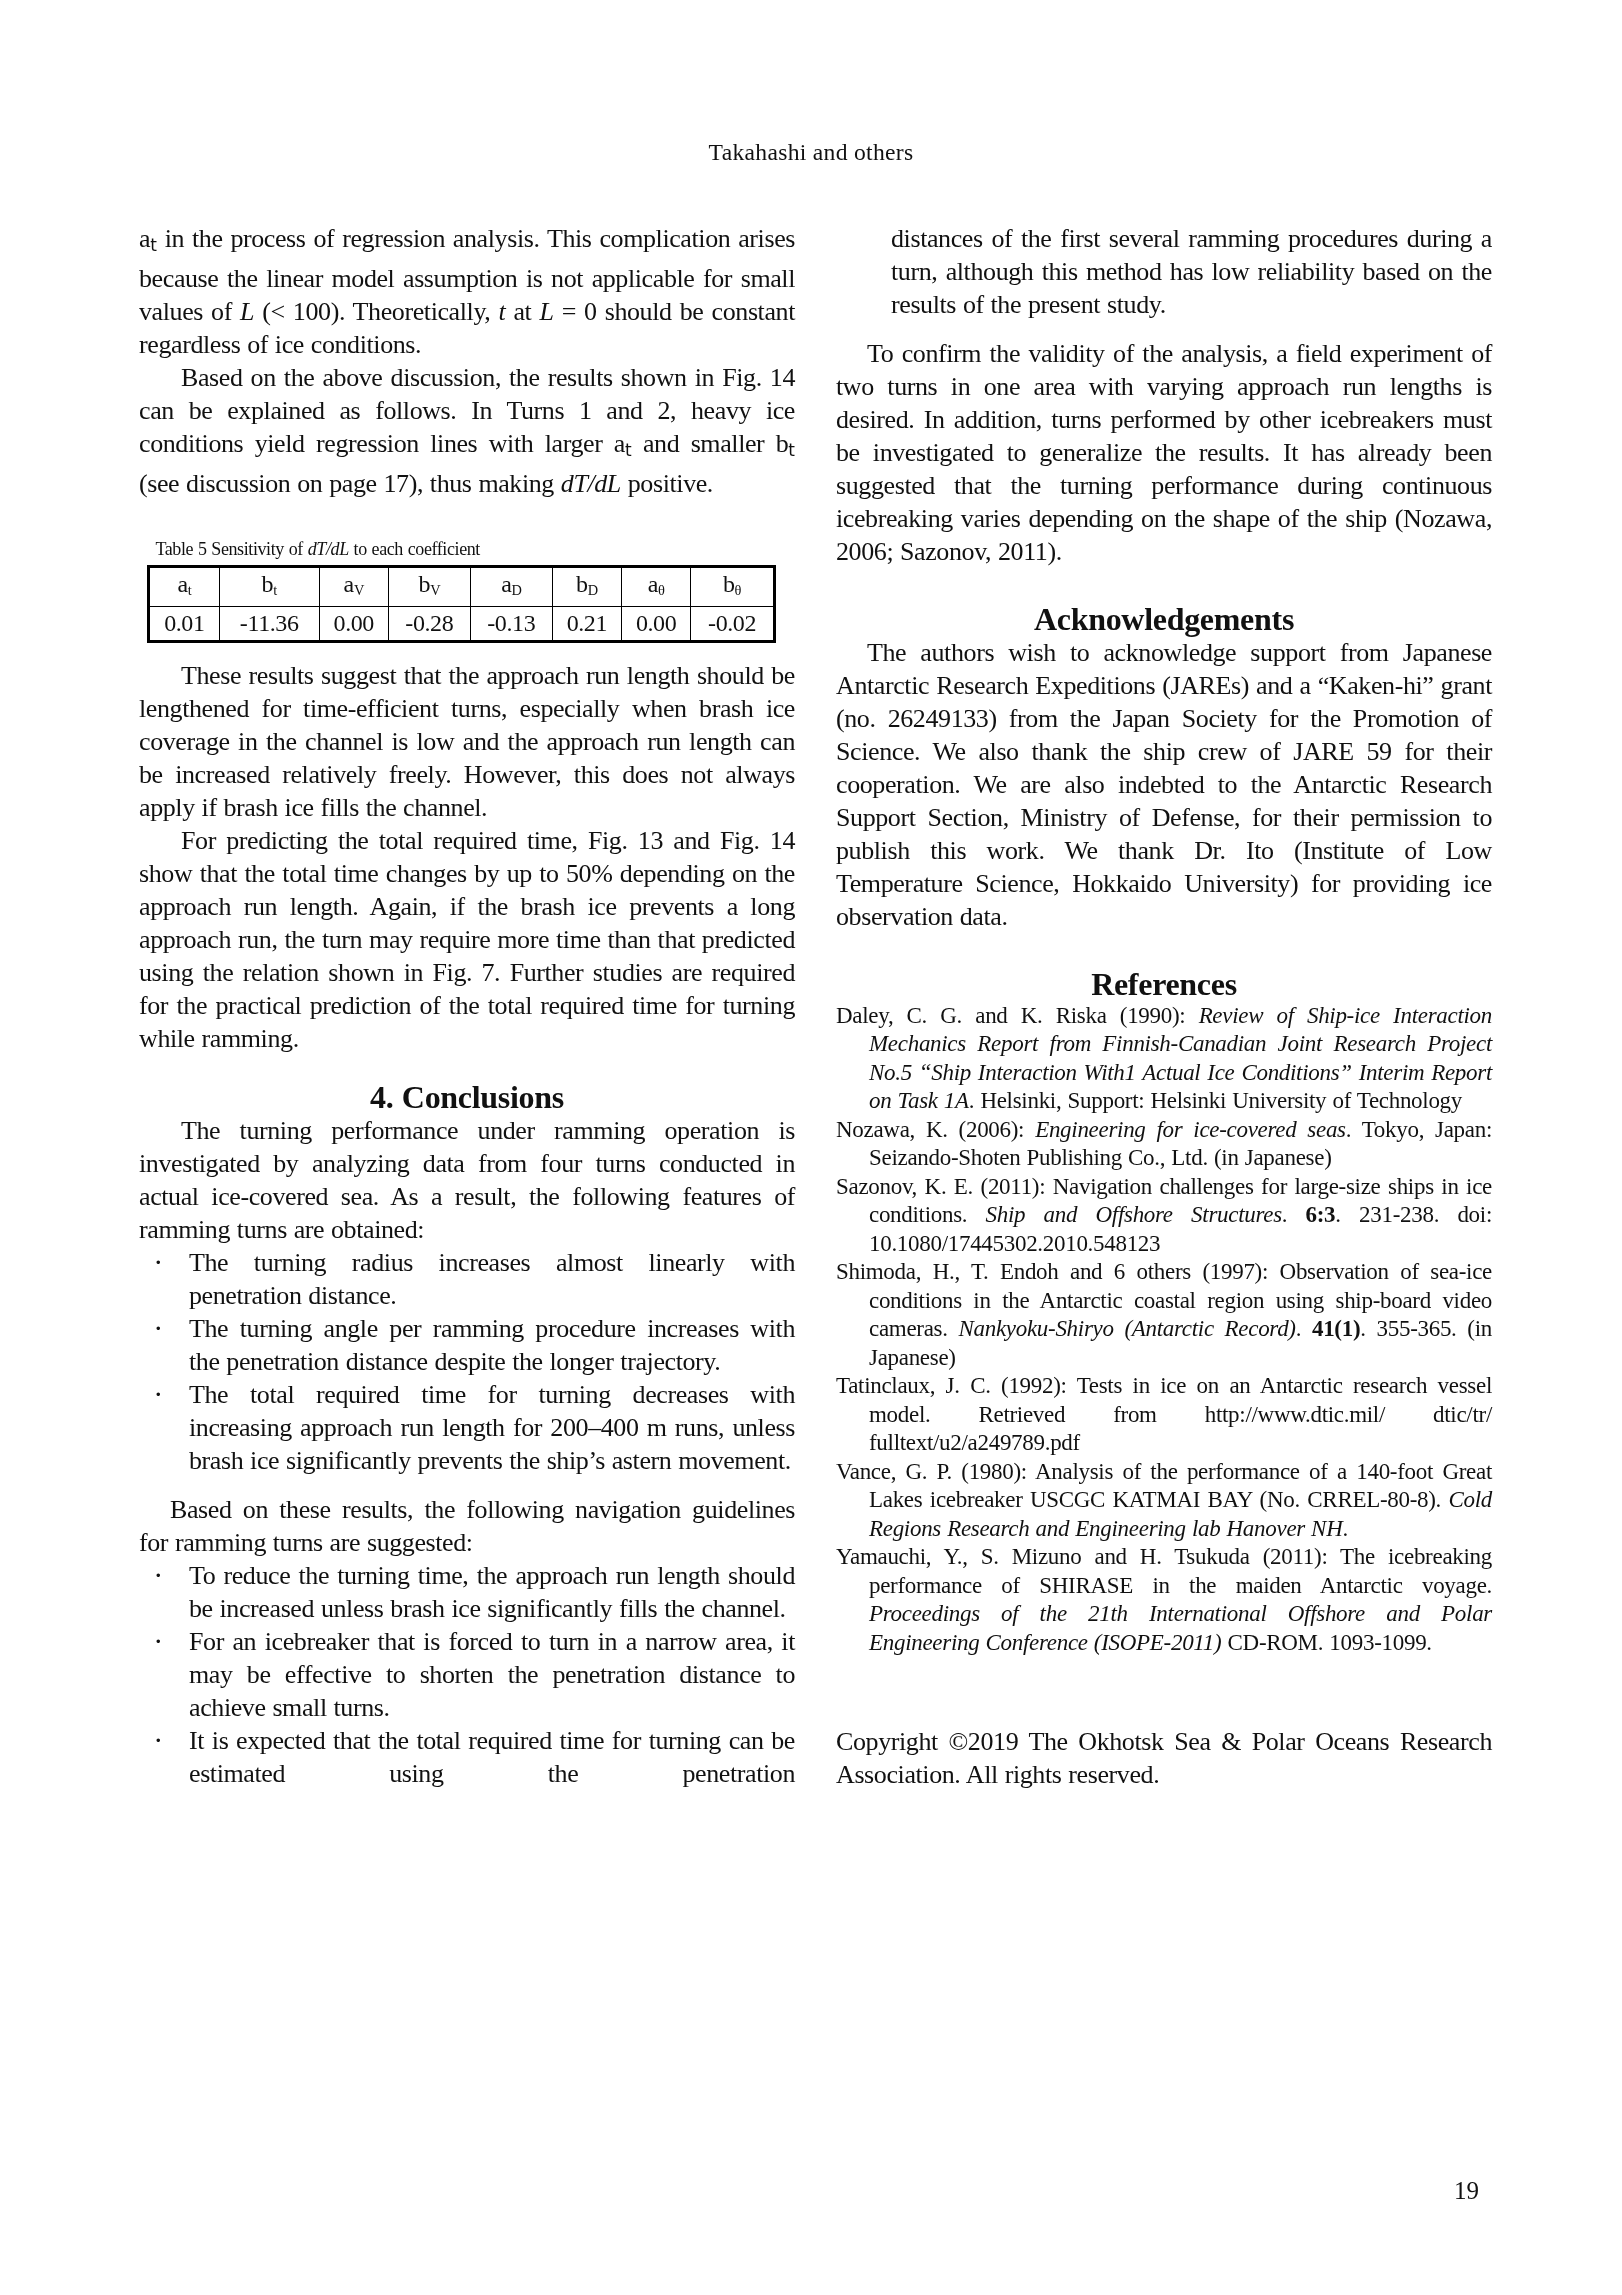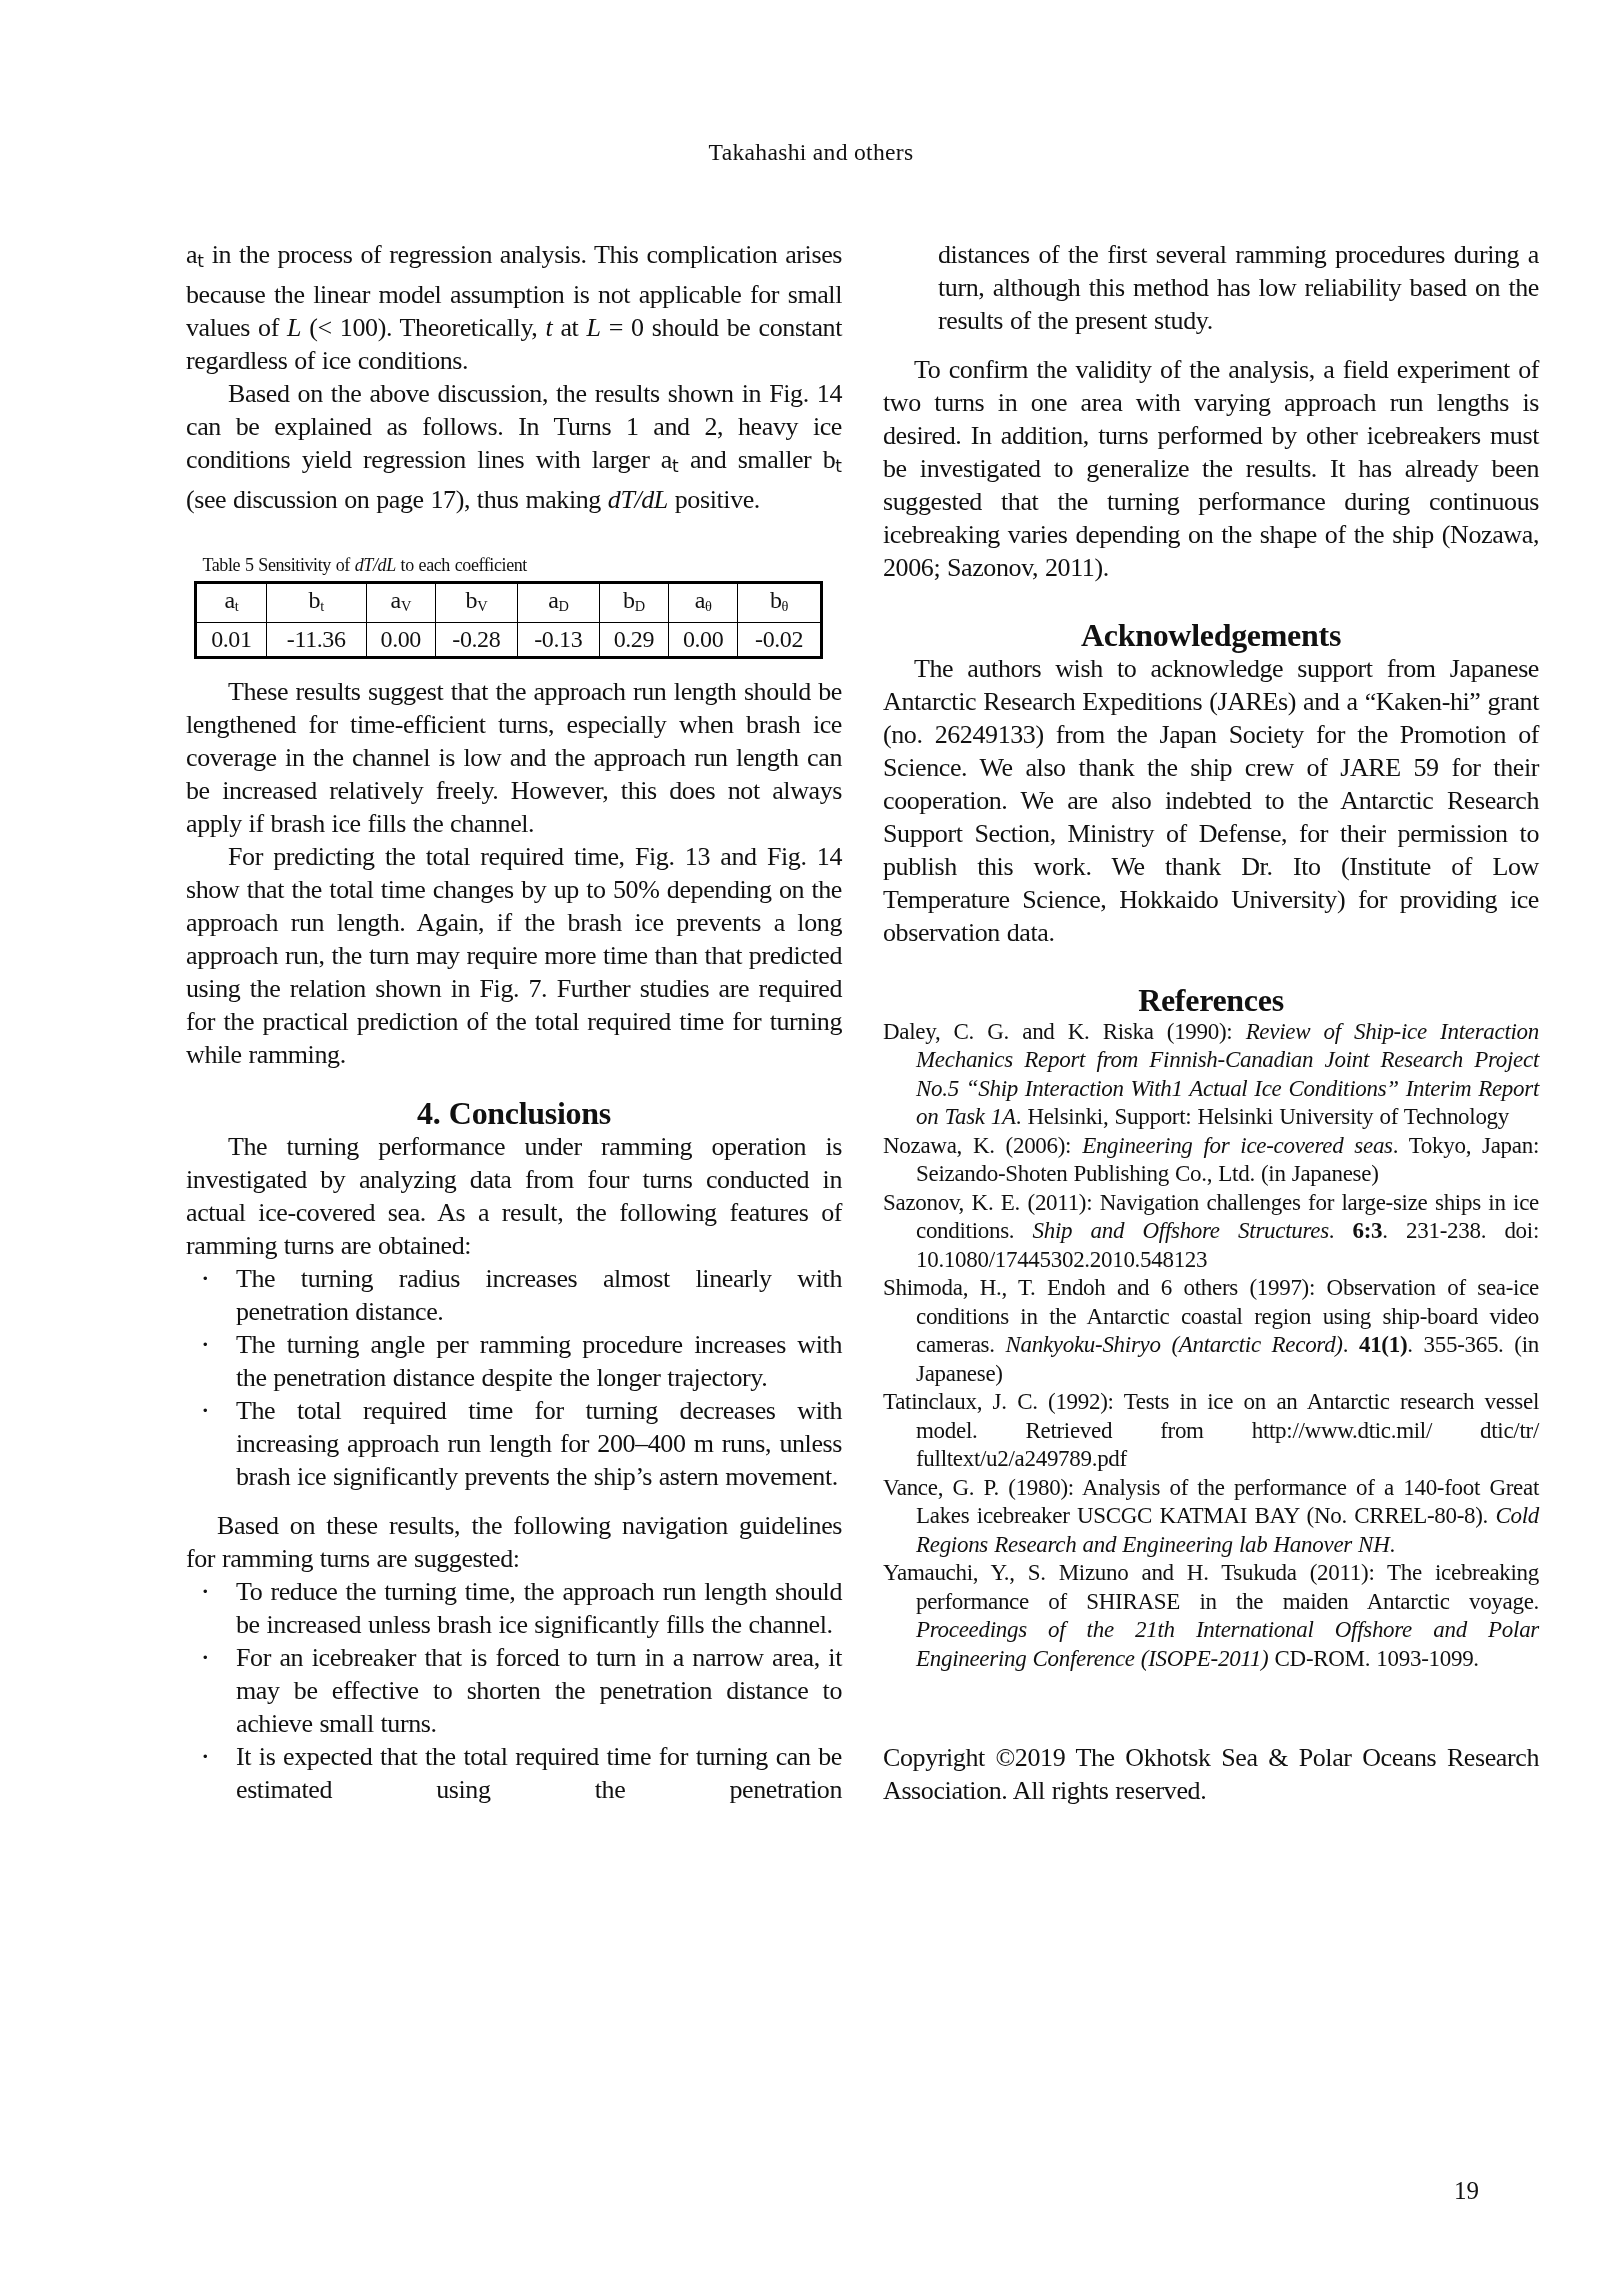--- a/index.html
+++ b/index.html
@@ -1,21 +1,21 @@
 <!DOCTYPE html>
 <html style="font-size:10.5px"><head>
 <meta charset="utf-8">
 <style>
   html, body { margin: 0; padding: 0; background: #ffffff; }
   body { width: 1622px; height: 2295px; position: relative; overflow: hidden;
          font-family: "Liberation Serif", serif; color: #111; }
   .running-head { position: absolute; top: 139px; left: 0; width: 1622px; text-align: center;
                   font-size: 23.6px; letter-spacing: 0.3px; }
-  .col { position: absolute; top: 238px; width: 656px; font-size: 26px; line-height: 33px;
-         letter-spacing: -0.4px; word-spacing: 0.7px; margin-left: 47px; }
+  .col { position: absolute; top: 222px; width: 656px; font-size: 26px; line-height: 33px;
+         letter-spacing: -0.4px; word-spacing: 0.7px; }
   .col.left { left: 139px; }
   .col.right { left: 836px; }
   p { margin: 0; text-align: justify; }
   .indent { text-indent: 42px; }
   .indent-s { text-indent: 31px; }
   sub.t { font-family: "DejaVu Sans", sans-serif; font-size: 17px; vertical-align: -3.9px; letter-spacing: 0; }
   .gap-s { height: 15.7px; }
   .gap-m { height: 25px; }
   .gap-l { height: 34px; }
   h2 { margin: 0; font-size: 32px; font-weight: bold; line-height: 34px; letter-spacing: -0.3px; text-align: center; }
@@ -57,21 +57,21 @@
       <td><span>b</span><sub>D</sub></td>
       <td><span>a</span><sub>θ</sub></td>
       <td><span>b</span><sub>θ</sub></td>
     </tr>
     <tr>
       <td>0.01</td>
       <td>-11.36</td>
       <td>0.00</td>
       <td>-0.28</td>
       <td>-0.13</td>
-      <td>0.29</td>
+      <td>0.21</td>
       <td>0.00</td>
       <td>-0.02</td>
     </tr>
   </tbody>
     </table>
   <div class="gap-s"></div>
 
   <p class="indent">These results suggest that the approach run length should be lengthened for time-efficient turns, especially when brash ice coverage in the channel is low and the approach run length can be increased relatively freely. However, this does not always apply if brash ice fills the channel.</p>
   <p class="indent">For predicting the total required time, Fig. 13 and Fig. 14 show that the total time changes by up to 50% depending on the approach run length. Again, if the brash ice prevents a long approach run, the turn may require more time than that predicted using the relation shown in Fig. 7. Further studies are required for the practical prediction of the total required time for turning while ramming.</p>
 

